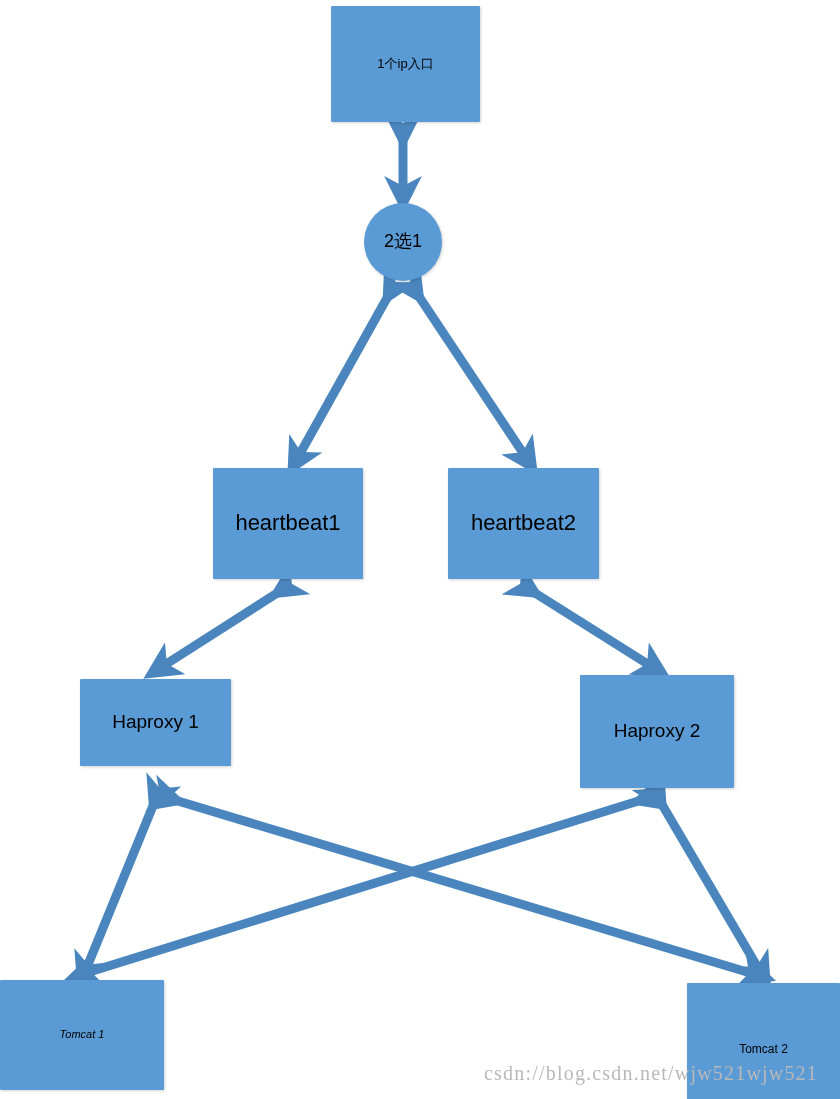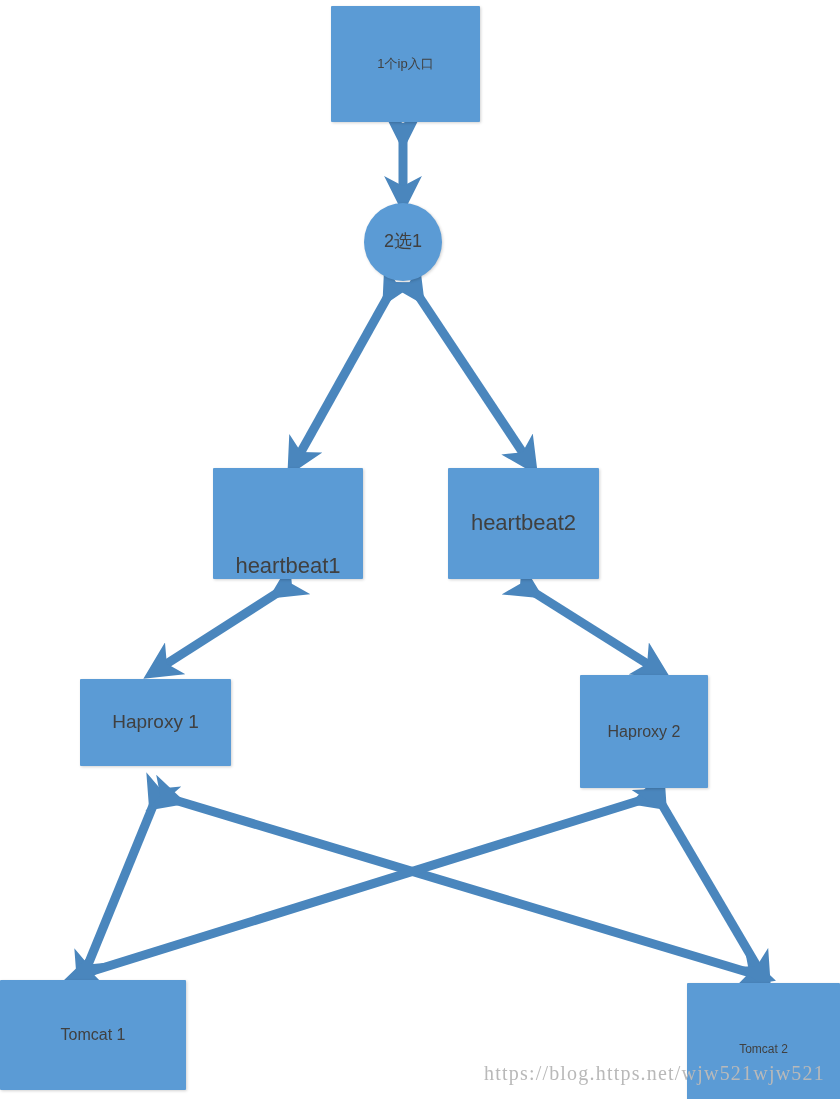--- a/index.html
+++ b/index.html
@@ -22,41 +22,41 @@
     position: absolute;
     left: 0;
     top: 0;
     width: 840px;
     height: 1099px;
     pointer-events: none;
   }
   .node {
     position: absolute;
     background: #5B9BD5;
-    color: #404040;
+    color: #000000;
     display: flex;
     align-items: center;
     justify-content: center;
     text-align: center;
     box-shadow: 1px 1px 3px rgba(0,0,0,0.18);
     line-height: 1.2;
   }
   .node.rect {
     border-radius: 1px;
   }
   .node.circle {
     border-radius: 50%;
   }
   .n-entry   { left: 331px; top: 6px;    width: 149px; height: 116px; font-size: 13px; }
   .n-choice  { left: 364px; top: 203px;  width: 78px;  height: 78px;  font-size: 18px; }
-  .n-hb1     { left: 213px; top: 468px;  width: 150px; height: 111px; font-size: 22px; align-items: flex-end; }
+  .n-hb1     { left: 213px; top: 468px;  width: 150px; height: 111px; font-size: 22px; }
   .n-hb2     { left: 448px; top: 468px;  width: 151px; height: 111px; font-size: 22px; }
   .n-hap1    { left: 80px;  top: 679px;  width: 151px; height: 87px; font-size: 19px; }
-  .n-hap2    { left: 580px; top: 675px;  width: 128px; height: 113px; font-size: 16px; }
-  .n-tom1    { left: 0px;   top: 980px;  width: 186px; height: 110px; font-size: 16px; }
+  .n-hap2    { left: 580px; top: 675px;  width: 154px; height: 113px; font-size: 19px; }
+  .n-tom1    { left: 0px;   top: 980px;  width: 164px; height: 110px; font-size: 11px; font-style: italic; }
   .n-tom2    { left: 687px; top: 983px;  width: 153px; height: 132px; font-size: 12px; }
   .watermark {
     position: absolute;
     left: 484px;
     top: 1062px;
     font-family: "Liberation Serif", serif;
     font-size: 20px;
     letter-spacing: 1.2px;
     color: #b9b9b9;
     white-space: nowrap;
@@ -112,15 +112,15 @@
   </div>
 
   <div class="node rect n-tom1">
     <span>Tomcat 1</span>
   </div>
 
   <div class="node rect n-tom2">
     <span>Tomcat 2</span>
   </div>
 
-  <div class="watermark">https://blog.https.net/wjw521wjw521</div>
+  <div class="watermark">csdn://blog.csdn.net/wjw521wjw521</div>
 
 </div>
 
 </body></html>

